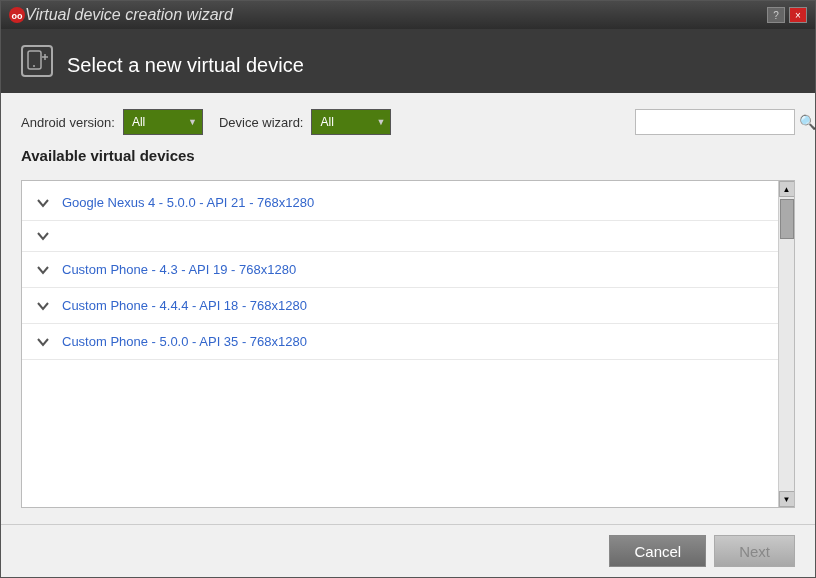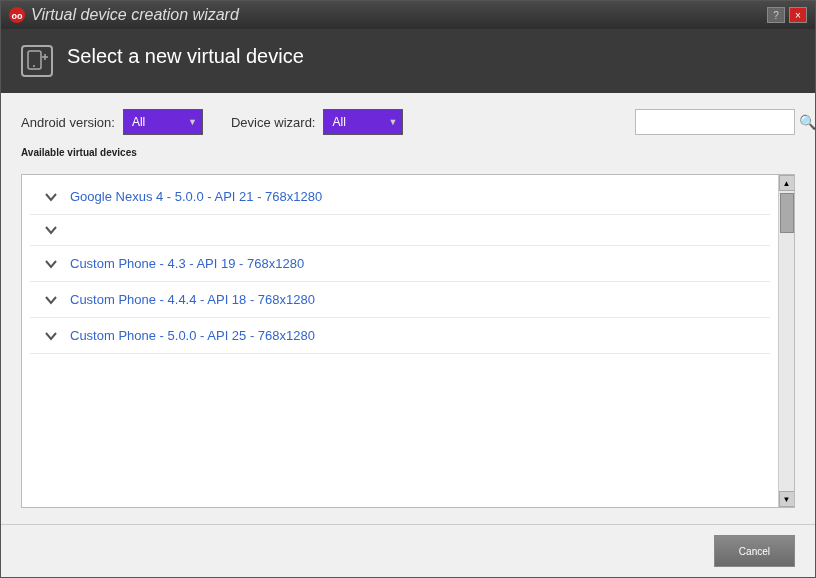--- a/index.html
+++ b/index.html
@@ -27,21 +27,20 @@
       display: flex;
       align-items: center;
       justify-content: space-between;
       padding: 4px 8px;
       height: 28px;
       flex-shrink: 0;
     }
     .title-bar-left {
       display: flex;
       align-items: center;
-      gap: 6px;
     }
     .title-bar-icon {
       width: 16px;
       height: 16px;
       background: #cc2222;
       border-radius: 50%;
       display: flex;
       align-items: center;
       justify-content: center;
       font-size: 10px;
@@ -71,21 +70,21 @@
     }
     .title-btn.close {
       background: #cc2222;
       color: white;
     }
     .header {
       background: #3a3a3a;
       color: #fff;
       padding: 16px 20px;
       display: flex;
-      align-items: flex-start;
+      align-items: flex-end;
       gap: 14px;
       flex-shrink: 0;
     }
     .header-icon {
       width: 32px;
       height: 32px;
       border: 2px solid #aaa;
       border-radius: 4px;
       display: flex;
       align-items: center;
@@ -102,33 +101,33 @@
       flex: 1;
       background: #f0f0f0;
       padding: 16px 20px;
       display: flex;
       flex-direction: column;
       gap: 12px;
     }
     .filters {
       display: flex;
       align-items: center;
-      gap: 28px;
+      gap: 16px;
     }
     .filter-group {
       display: flex;
       align-items: center;
       gap: 8px;
     }
     .filter-label {
       color: #333;
       font-size: 13px;
     }
     .filter-select {
-      background: #6d28d9;
+      background: #4d7c0f;
       color: #fff;
       border: 1px solid #555;
       padding: 3px 12px 3px 8px;
       font-size: 12px;
       appearance: none;
       -webkit-appearance: none;
       position: relative;
       height: 26px;
       min-width: 80px;
       cursor: pointer;
@@ -164,38 +163,38 @@
       outline: none;
       font-size: 12px;
       flex: 1;
       background: transparent;
     }
     .search-icon {
       color: #666;
       font-size: 14px;
     }
     .section-title {
-      font-size: 10px;
+      font-size: 15px;
       font-weight: bold;
       color: #222;
       margin-bottom: 4px;
     }
     .device-list-container {
       flex: 1;
       border: 1px solid #bbb;
       background: #fff;
       overflow: hidden;
       display: flex;
       flex-direction: column;
       position: relative;
     }
     .device-list {
       flex: 1;
       overflow-y: auto;
-      padding: 4px 8px;
+      padding: 4px 0;
     }
     .device-item {
       display: flex;
       align-items: center;
       padding: 10px 14px;
       gap: 10px;
       border-bottom: 1px solid #e8e8e8;
       cursor: pointer;
     }
     .chevron-icon {
@@ -253,21 +252,21 @@
       background: #f0f0f0;
       border-top: 1px solid #ccc;
       padding: 10px 20px;
       display: flex;
       justify-content: flex-end;
       gap: 8px;
       flex-shrink: 0;
     }
     .btn {
       padding: 6px 24px;
-      font-size: 10px;
+      font-size: 15px;
       border: 1px solid #888;
       cursor: pointer;
       height: 32px;
       min-width: 80px;
     }
     .btn-cancel {
       background: linear-gradient(to bottom, #8a8a8a, #6a6a6a);
       color: #fff;
     }
     .btn-next {
@@ -374,31 +373,32 @@
                 </svg>
               </div>
               <span class="device-name">Custom Phone - 4.4.4 - API 18 - 768x1280</span>
             </div>
             <div class="device-item">
               <div class="chevron-icon">
                 <svg width="14" height="10" viewBox="0 0 14 10">
                   <polyline points="2,2 7,8 12,2" stroke="#555" stroke-width="2" fill="none"></polyline>
                 </svg>
               </div>
-              <span class="device-name">Custom Phone - 5.0.0 - API 25 - 768x1280</span>
+              <span class="device-name">Custom Phone - 5.0.0 - API 35 - 768x1280</span>
             </div>
           </div>
       </div>
 
       <div class="scrollbar-area">
         <div class="scroll-btn">▲</div>
         <div class="scroll-track">
           <div class="scroll-thumb"></div>
         </div>
         <div class="scroll-btn">▼</div>
       </div>
     </div>
   </div>
 
   <div class="footer">
     <button class="btn btn-cancel">Cancel</button>
+    <button class="btn btn-next">Next</button>
   </div>
 </div>
 
 </body></html>

